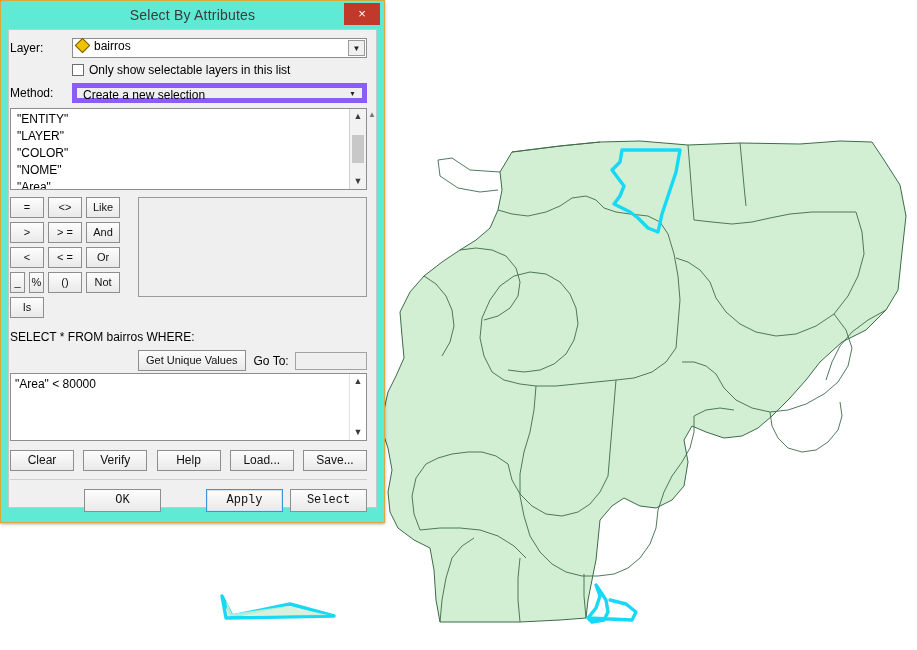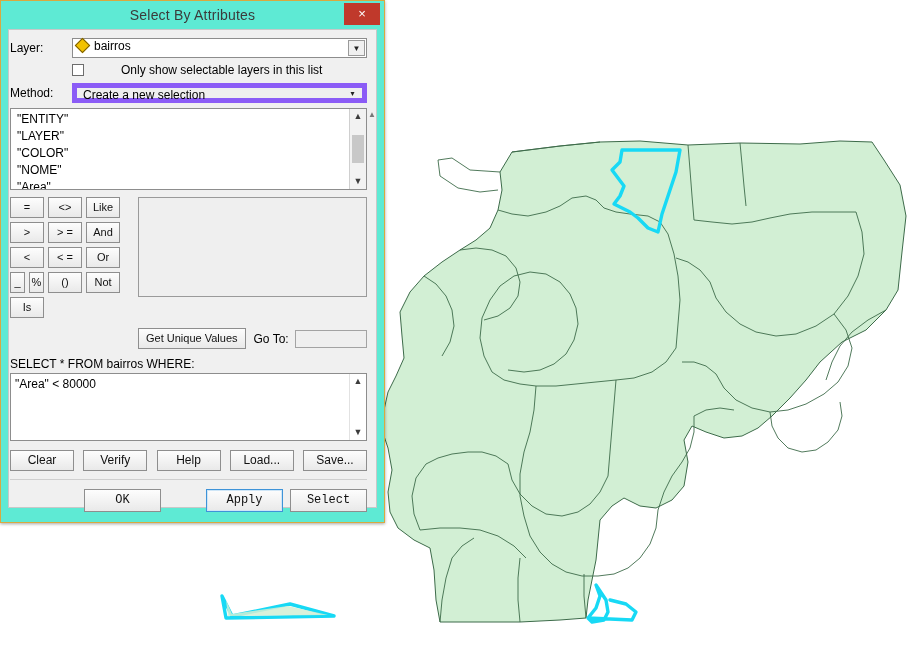--- a/index.html
+++ b/index.html
@@ -54,21 +54,21 @@
   .combo.btnarrow .arrow{background:#f0f0f0;border:1px solid #9a9a9a;box-sizing:border-box;}
   .diamond{
     width:13px;height:13px;margin-right:5px;flex:0 0 13px;position:relative;
   }
   .diamond i{
     position:absolute;left:1px;top:1px;width:9px;height:9px;
     background:#f2c200;border:1.6px solid #7a5c00;transform:rotate(45deg);
     display:block;
   }
 
-  .chkrow{display:flex;align-items:center;margin:0 0 6px 62px;gap:32px;}
+  .chkrow{display:flex;align-items:center;margin:0 0 6px 62px;}
   .chkbox{
     width:12px;height:12px;background:#fff;border:1px solid #6d6d6d;
     margin-right:5px;flex:0 0 12px;box-sizing:border-box;
   }
 
   
   #field-list-wrap{
     position:relative;height:82px;background:#fff;border:1px solid #8d8d8d;
     margin:3px 0 0 0;box-sizing:border-box;display:flex;
   }
@@ -326,28 +326,28 @@
           <div class="opbtn">()</div>
           <div class="opbtn last">Not</div>
         </div>
         <div class="oprow">
           <div class="opbtn">Is</div>
         </div>
       </div>
       <div id="values-box"></div>
     </div>
 
+    <div id="sql-label">SELECT * FROM bairros WHERE:</div>
+
     <div id="uniq-row">
       <div class="spacer"></div>
       <div id="get-unique">Get Unique Values</div>
       <span id="goto-lbl">Go To:</span>
       <div id="goto-input"></div>
     </div>
-
-    <div id="sql-label">SELECT * FROM bairros WHERE:</div>
     <div id="sql-box">
       <div id="sql-text">"Area" &lt; 80000</div>
       <div id="sql-scroll">
         <div class="sb-arrow sb-up">▲</div>
         <div class="sb-arrow sb-dn">▼</div>
       </div>
     </div>
 
     <div id="tool-row">
       <div class="toolbtn">Clear</div>

